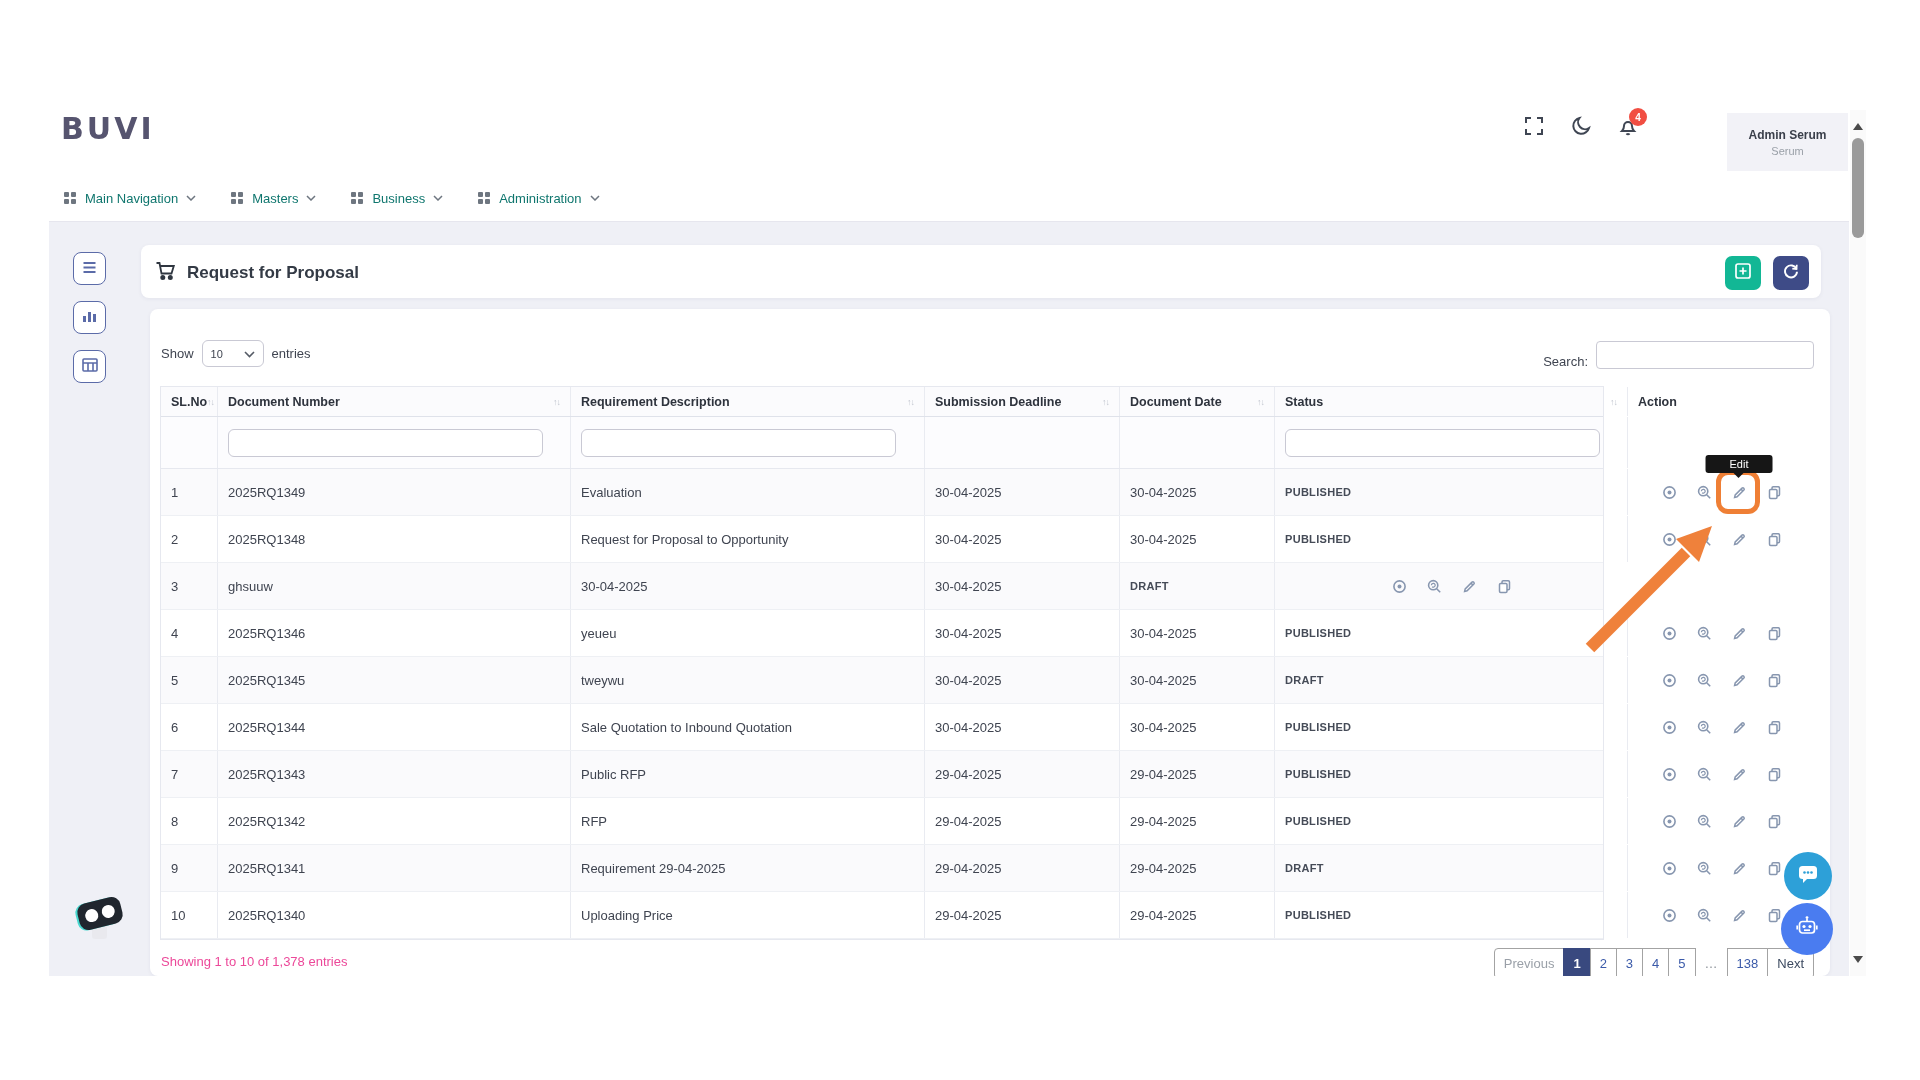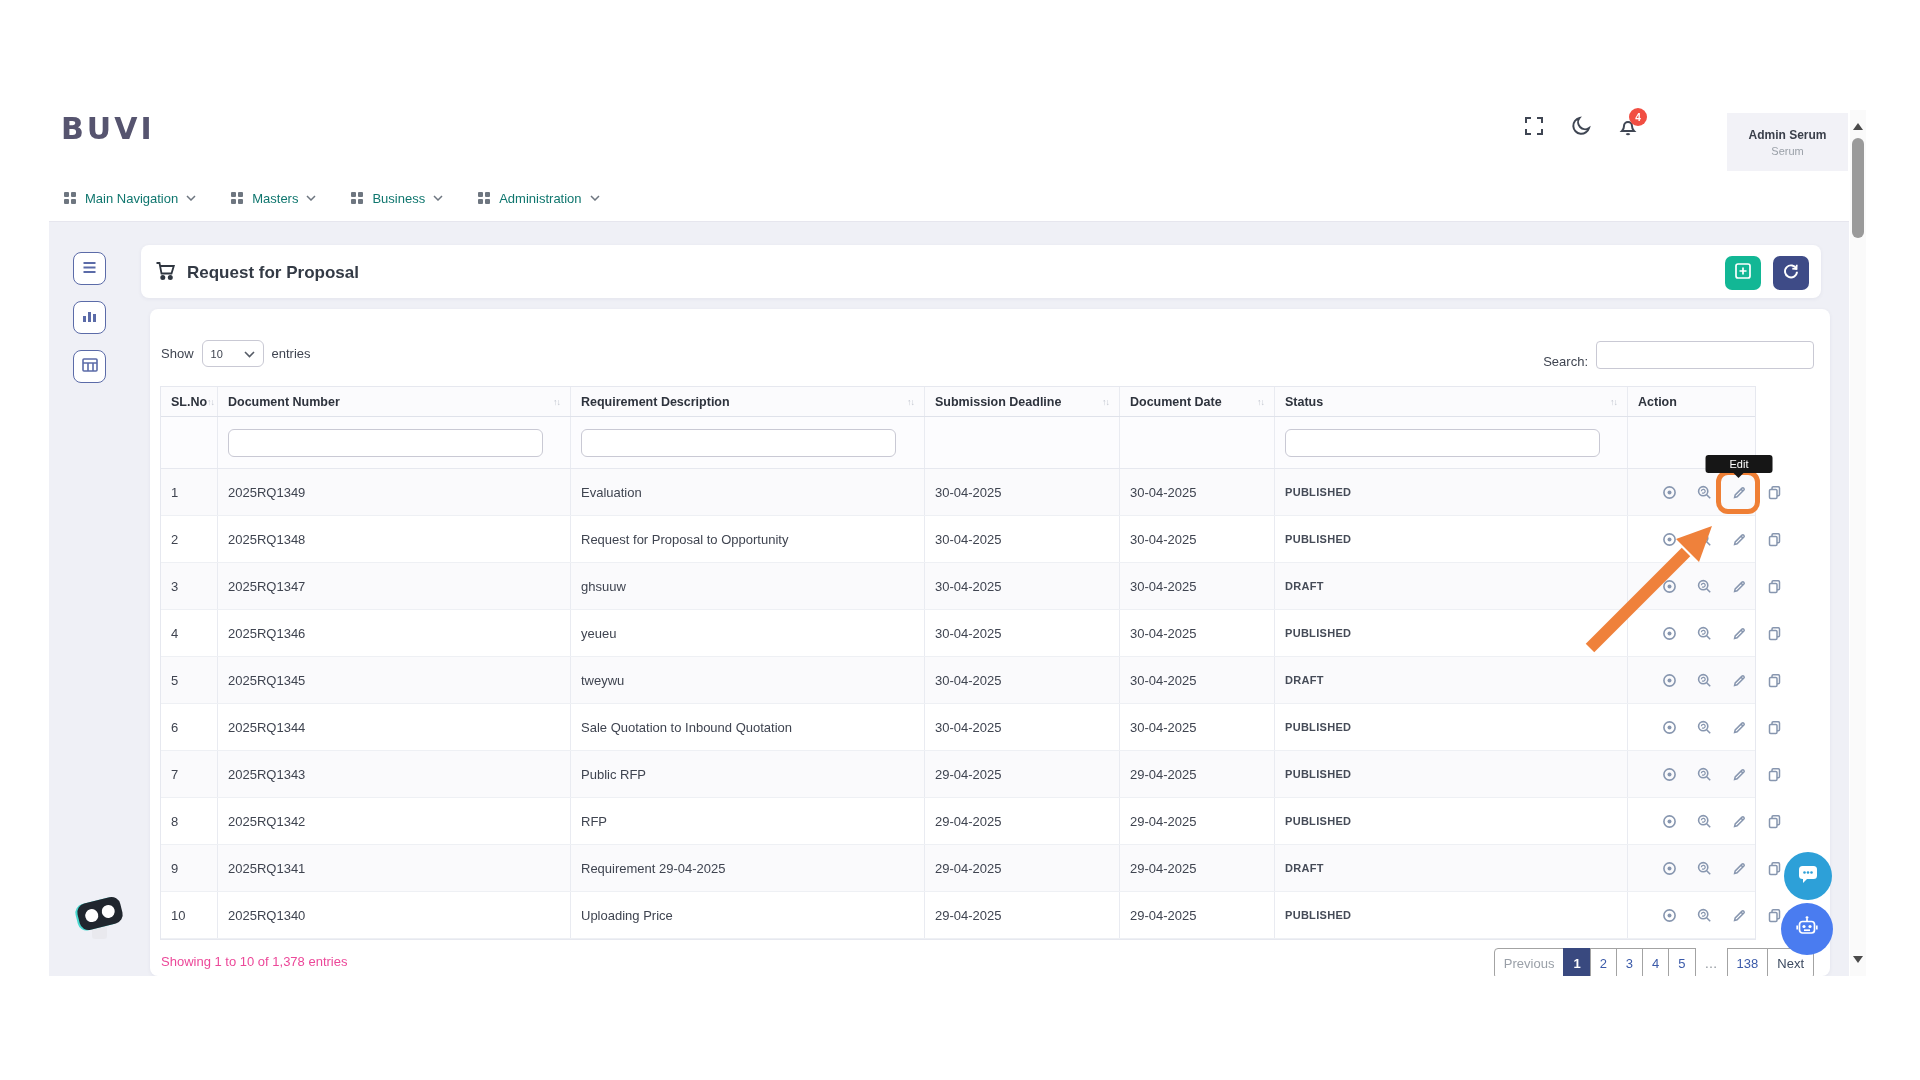--- a/index.html
+++ b/index.html
@@ -35,21 +35,21 @@
   .btn-add { background:#12b795; }
   .btn-refresh { background:#3e4b87; }
 
   
   .table-card { position:absolute; left:150px; top:309px; width:1680px; height:667px; background:#fff; border-radius:8px; box-shadow:0 1px 4px rgba(40,40,90,0.06); }
   .show-group { position:absolute; left:11px; top:31px; display:flex; align-items:center; gap:8px; font-size:13px; color:#3f4450; }
   .len-select { width:62px; height:27px; border:1px solid #c9c9d4; border-radius:6px; display:flex; align-items:center; justify-content:space-between; padding:0 8px; font-size:11px; color:#3f4450; cursor:pointer; background:#fff; }
   .search-group { position:absolute; right:16px; top:32px; display:flex; align-items:flex-end; gap:8px; font-size:13px; color:#3f4450; }
   .search-input { width:218px; height:28px; border:1px solid #c9c9d4; border-radius:4px; background:#fff; padding:0 8px; font-size:13px; }
 
-  .dtable { position:absolute; left:10px; top:77px; width:1596px; border:1px solid #e6e8ef; }
+  .dtable { position:absolute; left:10px; top:77px; width:1444px; border:1px solid #e6e8ef; }
   .grid-row { display:grid; grid-template-columns:57px 353px 354px 195px 155px 353px 187px; }
   .cell { border-right:1px solid #e9ebf1; padding:0 10px; display:flex; align-items:center; overflow:hidden; }
   .cell:last-child { border-right:none; }
   .thead { height:30px; background:#fbfbfd; border-bottom:1px solid #dfe2ea; }
   .thead .cell { font-size:12.5px; font-weight:700; color:#2e333d; justify-content:space-between; }
   .sort { font-size:9px; color:#c2c6cf; letter-spacing:-1px; }
   .filter-row { height:52px; background:#fcfcfe; border-bottom:1px solid #e6e8ef; }
   .filter-row .cell { padding:0 10px; }
   .col-filter { width:315px; max-width:95%; height:28px; border:1px solid #c9c9d4; border-radius:6px; background:#fff; padding:0 8px; font-size:13px; }
   .trow { height:47px; border-bottom:1px solid #eef0f4; background:#fff; }
@@ -374,21 +374,20 @@
         <span class="act">
           <svg width="15" height="15" viewBox="0 0 15 15" fill="none" stroke="currentColor" stroke-width="1.5">
                   <rect x="5" y="1.8" width="7.5" height="9" rx="1.2"></rect>
                   <rect x="2.5" y="4.4" width="7.5" height="9" rx="1.2" fill="#ffffff"></rect>
                 </svg>
         </span>
       </div>
     </div>
           <div class="grid-row trow">
       <div class="cell td c-sl">3</div>
-      <div class="cell td c-doc">2025RQ1347</div>
       <div class="cell td c-desc">ghsuuw</div>
       <div class="cell td c-deadline">30-04-2025</div>
       <div class="cell td c-date">30-04-2025</div>
       <div class="cell td c-status">DRAFT</div>
       <div class="cell td c-action">
         <span class="act">
           <svg width="15" height="15" viewBox="0 0 15 15" fill="none" stroke="currentColor" stroke-width="1.6">
                   <circle cx="7.5" cy="7.5" r="5.6"></circle>
                   <circle cx="7.5" cy="7.5" r="2" fill="currentColor" stroke="none"></circle>
                 </svg>

